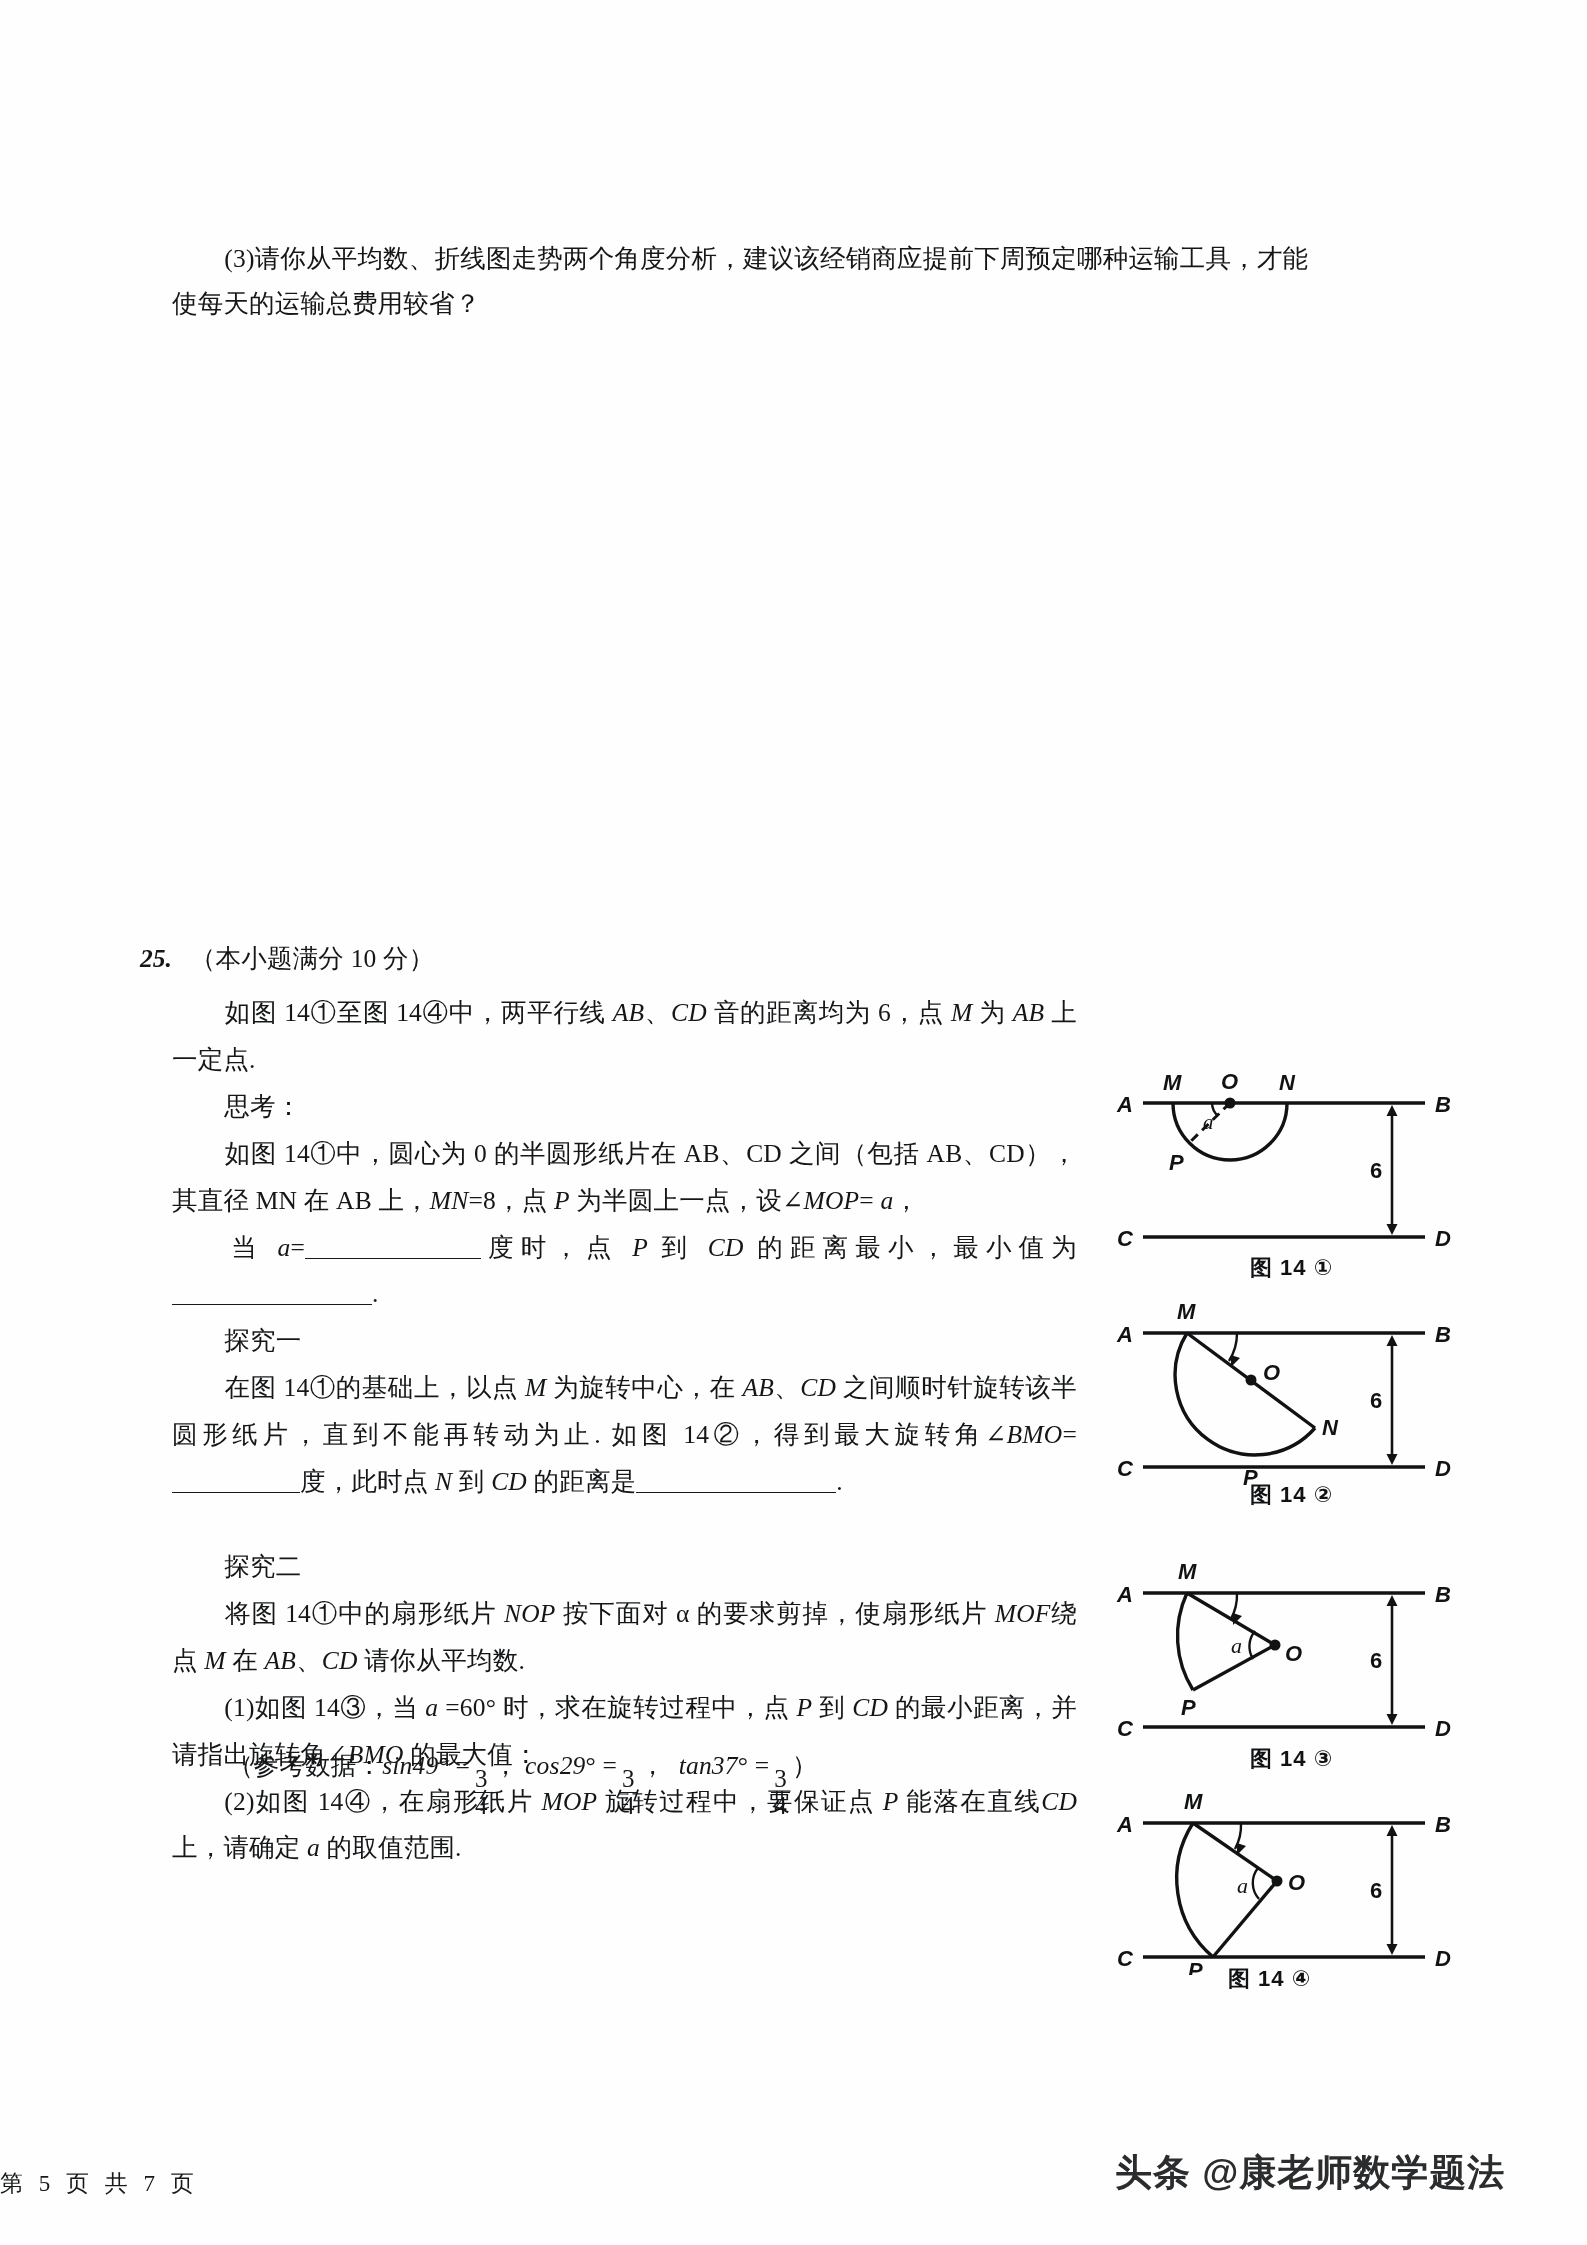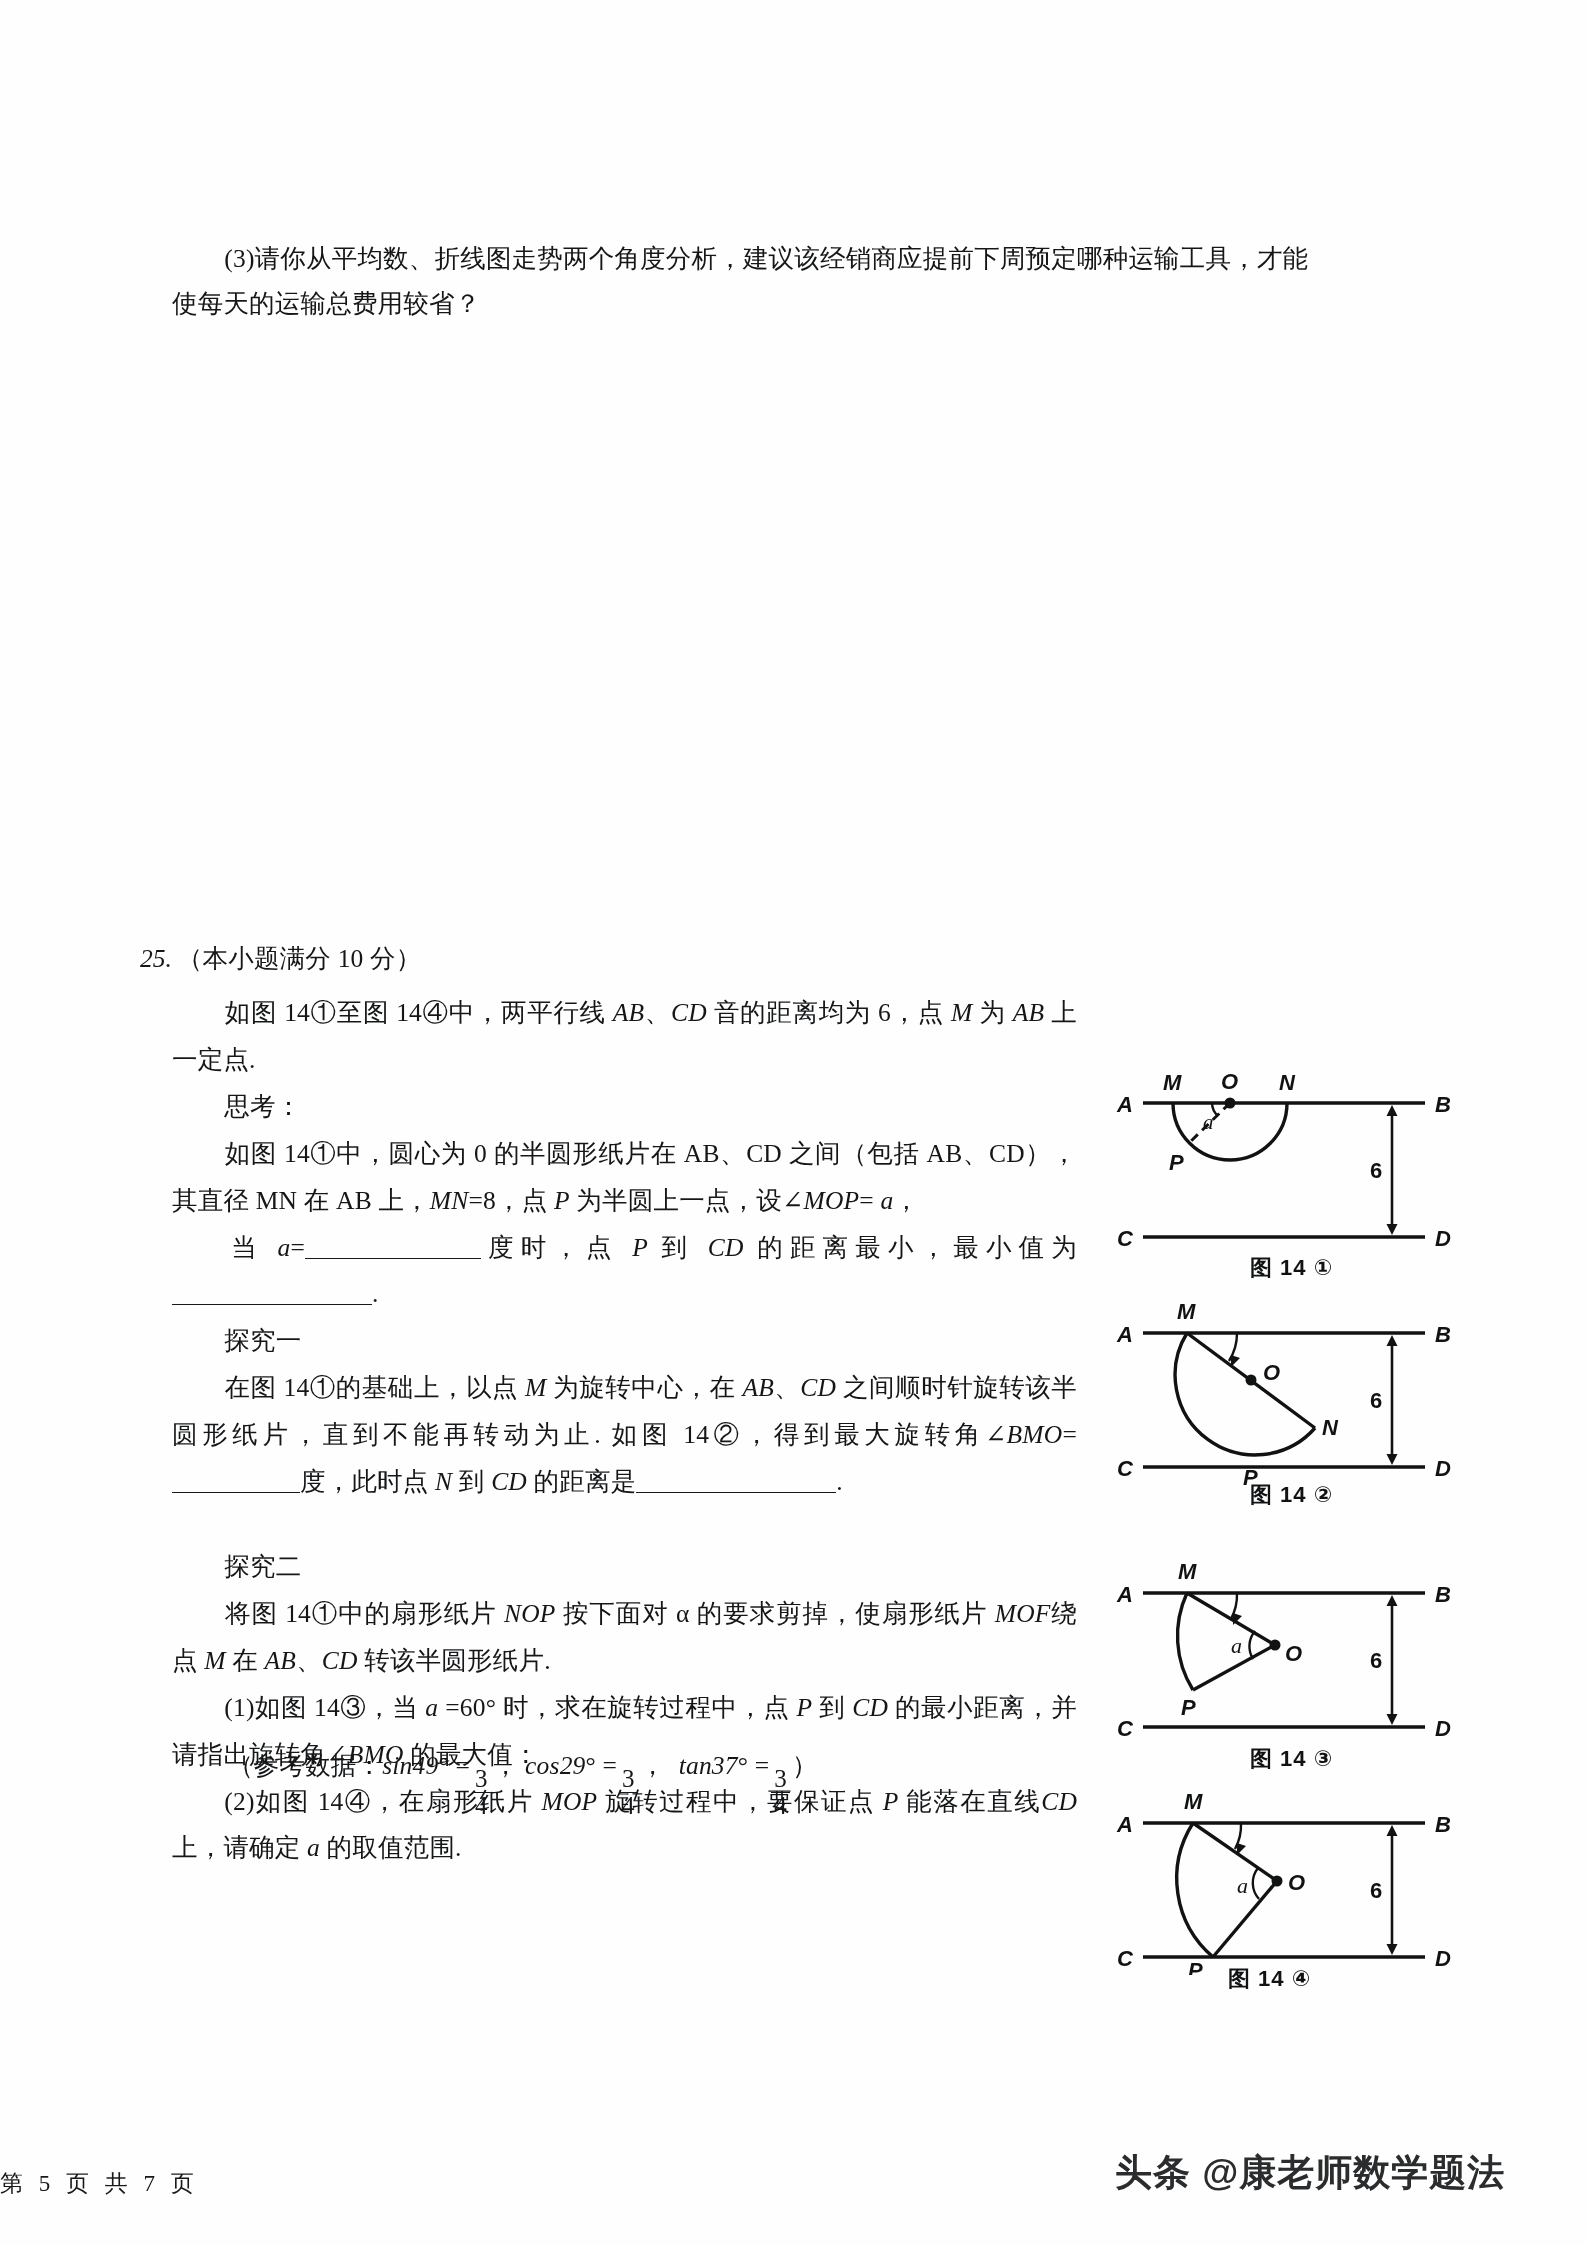--- a/index.html
+++ b/index.html
@@ -42,24 +42,24 @@
   }
   .indent { display: inline-block; width: 2.05em; }
 
   
   .q25-head {
     left: 140px;
     top: 938px;
     font-size: 25.5px;
   }
   .q25-num {
-    font-weight: normal;
+    font-weight: bold;
     font-style: italic;
     font-family: "Liberation Serif", serif;
-    margin-right: 5px;
+    margin-right: 18px;
     letter-spacing: 0;
   }
 
   .q25-body {
     left: 172px;
     top: 990px;
     width: 905px;
     font-size: 25.5px;
     line-height: 1.84;
     text-align: justify;
@@ -176,21 +176,21 @@
       <span class="indent"></span><span>在图 14①的基础上，以点 </span><i class="v">M</i><span> 为旋转中心，在 </span><i class="v">AB</i><span>、</span><i class="v">CD</i><span> 之间顺时针旋</span><span>转该半圆形纸片，直到不能再转动为止. 如图 14②，得到最大旋转角∠</span><i class="v">BMO</i><span>=</span><span class="blank-m"></span><span>度，此时点 </span><i class="v">N</i><span> 到 </span><i class="v">CD</i><span> 的距离是</span><span class="blank-xl"></span><span>.</span>
     </p>
 
     <span class="gap"></span>
 
     <p class="tight">
       <span class="indent"></span><span>探究二</span>
     </p>
 
     <p class="tight">
-      <span class="indent"></span><span>将图 14①中的扇形纸片 </span><i class="v">NOP</i><span> 按下面对 α 的要求剪掉，使扇形纸片 </span><i class="v">MOF</i><span>绕点 </span><i class="v">M</i><span> 在 </span><i class="v">AB</i><span>、</span><i class="v">CD</i><span> 转该半圆形纸片.</span>
+      <span class="indent"></span><span>将图 14①中的扇形纸片 </span><i class="v">NOP</i><span> 按下面对 α 的要求剪掉，使扇形纸片 </span><i class="v">MOF</i><span>绕点 </span><i class="v">M</i><span> 在 </span><i class="v">AB</i><span>、</span><i class="v">CD</i><span> 请你从平均数.</span>
     </p>
 
     <p class="tight">
       <span class="indent"></span><span>(1)如图 14③，当 </span><i class="v">a</i><span> =60° 时，求在旋转过程中，点 </span><i class="v">P</i><span> 到 </span><i class="v">CD</i><span> 的最小距</span><span>离，并请指出旋转角∠</span><i class="v">BMO</i><span> 的最大值：</span>
     </p>
 
     <p class="tight">
       <span class="indent"></span><span>(2)如图 14④，在扇形纸片 </span><i class="v">MOP</i><span> 旋转过程中，要保证点 </span><i class="v">P</i><span> 能落在直线</span><i class="v">CD</i><span> 上，请确定 </span><i class="v">a</i><span> 的取值范围.</span>
     </p>
   </div>

